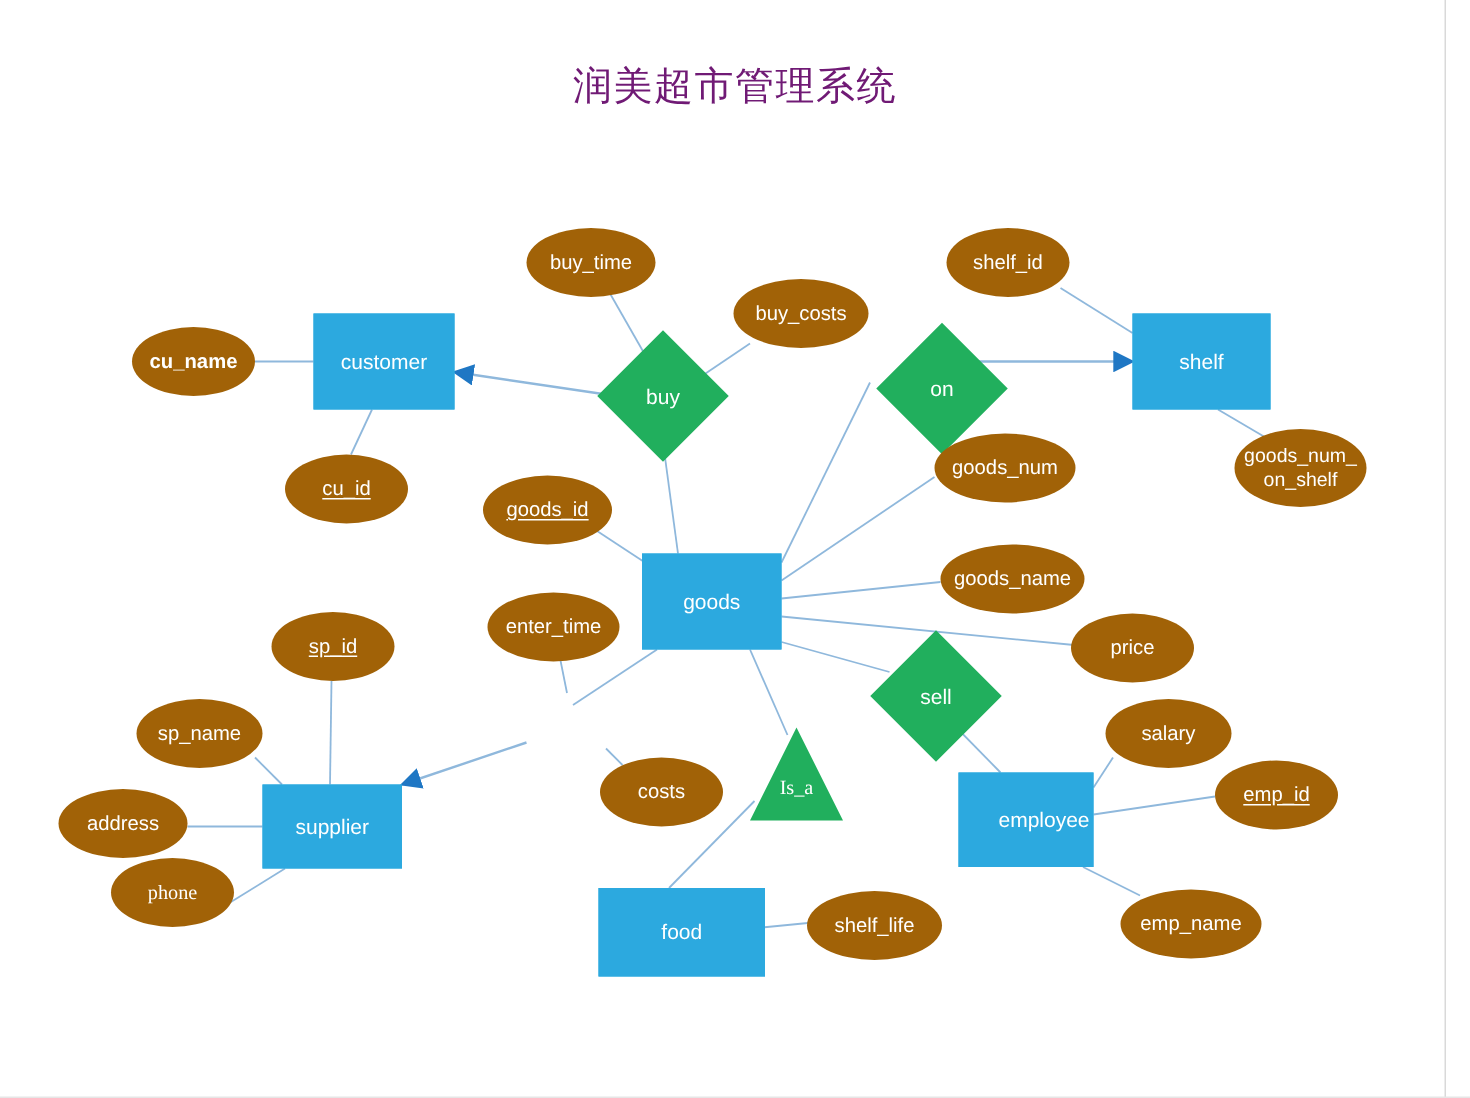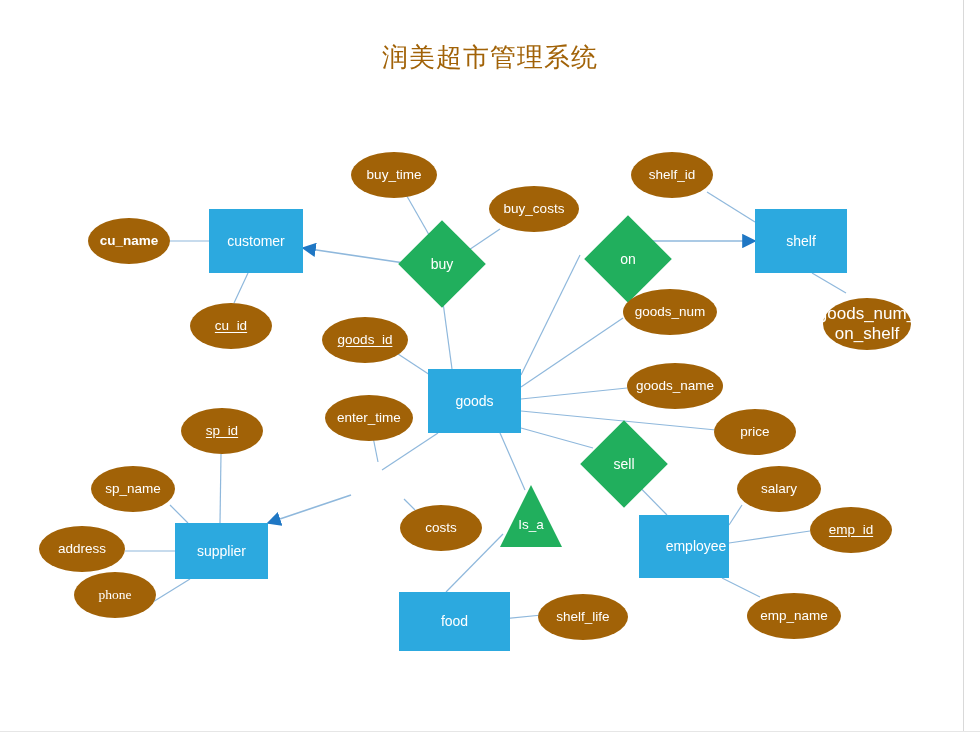--- a/index.html
+++ b/index.html
@@ -40,21 +40,21 @@
   }
 
   #diagram-title {
     position: absolute;
     left: 0;
     top: 40px;
     width: 980px;
     text-align: center;
     font-family: "DejaVu Serif", "Liberation Serif", serif;
     font-size: 26px;
-    color: #a16207;
+    color: #701a75;
     letter-spacing: 1px;
     white-space: nowrap;
   }
 
   #edge-layer {
     position: absolute;
     left: 0;
     top: 0;
     width: 980px;
     height: 732px;
@@ -208,21 +208,21 @@
     <span class="diamond-shape"></span>
     <span class="rel-label">on</span>
   </div>
 
 
   <div class="node relationship" style="left:593px; top:433px; width:62px; height:62px;">
     <span class="diamond-shape"></span>
     <span class="rel-label">sell</span>
   </div>
 
-  <div class="node isa" style="left:500px; top:485px; width:62px; height:62px;">
+  <div class="node isa" style="left:500px; top:485px; width:62px; height:62px;font-family:Liberation Serif, serif;">
     <span class="tri-shape"></span>
     <span class="isa-label">Is_a</span>
   </div>
 
   <div class="node attribute" style="left:88px; top:218px; width:82px; height:46px;font-weight:bold;">
     <span>cu_name</span>
   </div>
 
   <div class="node attribute key" style="left:190px; top:303px; width:82px; height:46px;">
     <span>cu_id</span>
@@ -233,21 +233,21 @@
   </div>
 
   <div class="node attribute" style="left:489px; top:186px; width:90px; height:46px;">
     <span>buy_costs</span>
   </div>
 
   <div class="node attribute" style="left:631px; top:152px; width:82px; height:46px;">
     <span>shelf_id</span>
   </div>
 
-  <div class="node attribute two-line" style="left:823px; top:298px; width:88px; height:52px; font-size:17px;">
+  <div class="node attribute two-line" style="left:823px; top:286px; width:88px; height:52px; font-size:13px;">
     <span style="white-space:pre-line;">goods_num_
 on_shelf</span>
   </div>
 
   <div class="node attribute" style="left:623px; top:289px; width:94px; height:46px;">
     <span>goods_num</span>
   </div>
 
   <div class="node attribute key" style="left:322px; top:317px; width:86px; height:46px;">
     <span>goods_id</span>

